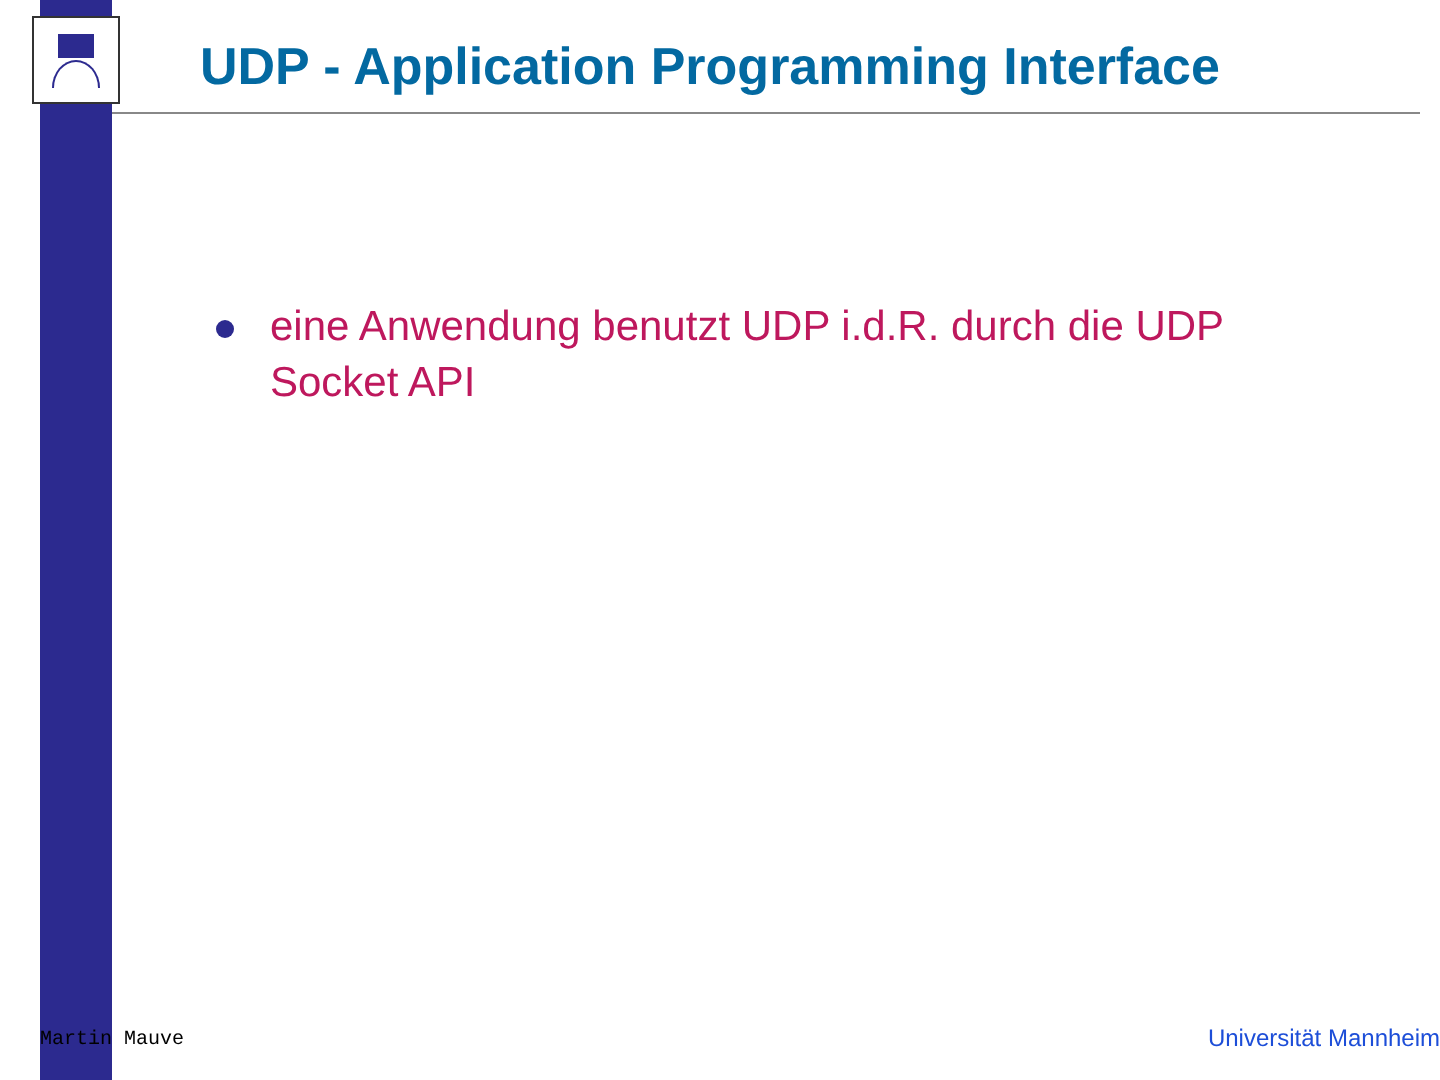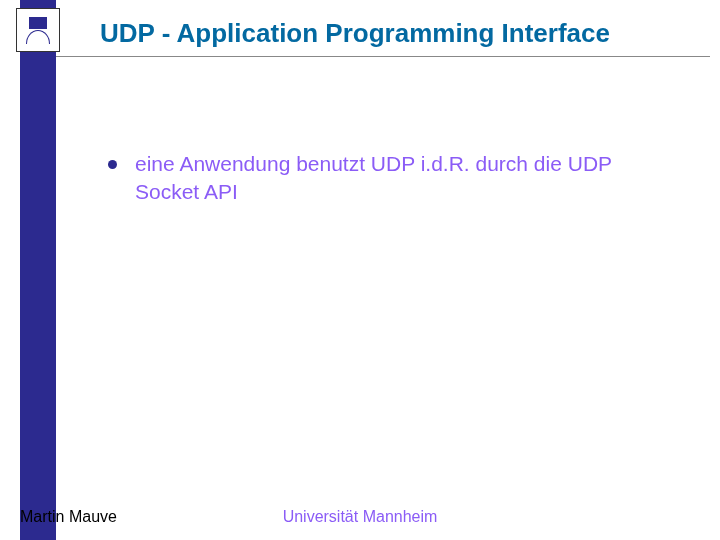--- a/index.html
+++ b/index.html
@@ -80,50 +80,51 @@
       position: absolute;
       left: 108px;
       top: 150px;
       right: 40px;
     }
     .bullet-item {
       display: flex;
       align-items: flex-start;
       margin-bottom: 30px;
       font-size: 21px;
-      color: #8b5cf6;
+      color: #be185d;
       line-height: 1.35;
     }
     .bullet {
       width: 9px;
       height: 9px;
       background: #2c2a8f;
       border-radius: 50%;
       margin-right: 18px;
       margin-top: 10px;
       flex-shrink: 0;
     }
     .bullet-text {
       flex: 1;
     }
     .footer-left {
       position: absolute;
       left: 20px;
       bottom: 14px;
-      font-size: 16px;
+      font-size: 10px;
       color: #000;
+      font-family: Liberation Mono, monospace;
     }
     .footer-center {
       position: absolute;
       left: 0;
       right: 0;
       bottom: 14px;
-      text-align: center;
-      font-size: 16px;
-      color: #8b5cf6;
+      text-align: right;
+      font-size: 12px;
+      color: #1d4ed8;
     }
   </style>
 </head>
 <body>
 
 <div class="left-stripe"></div>
 
 <div class="logo-box">
   <div class="logo-inner">
     <div class="logo-top"></div>

